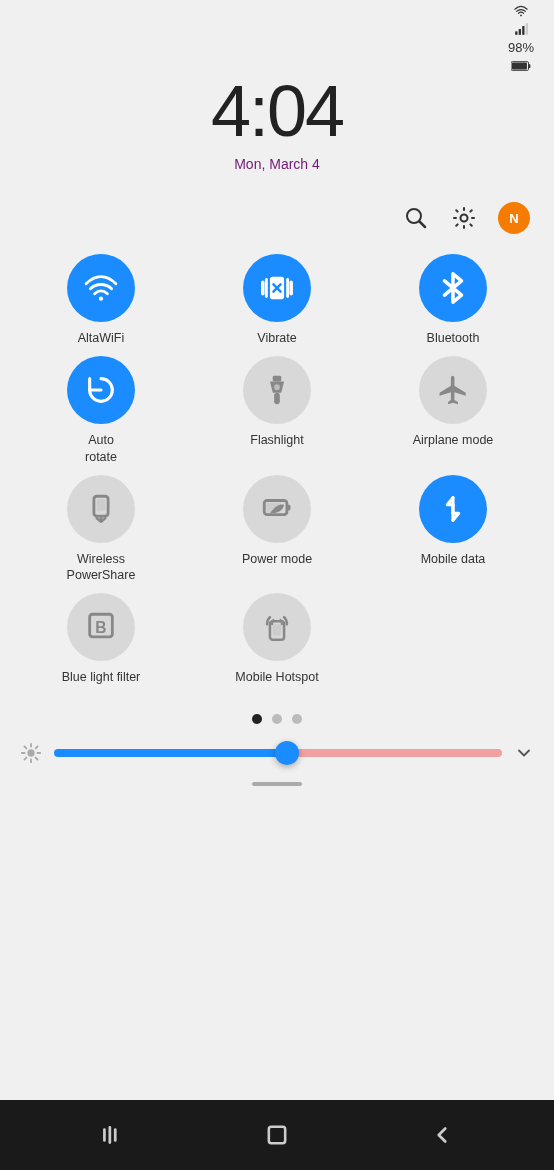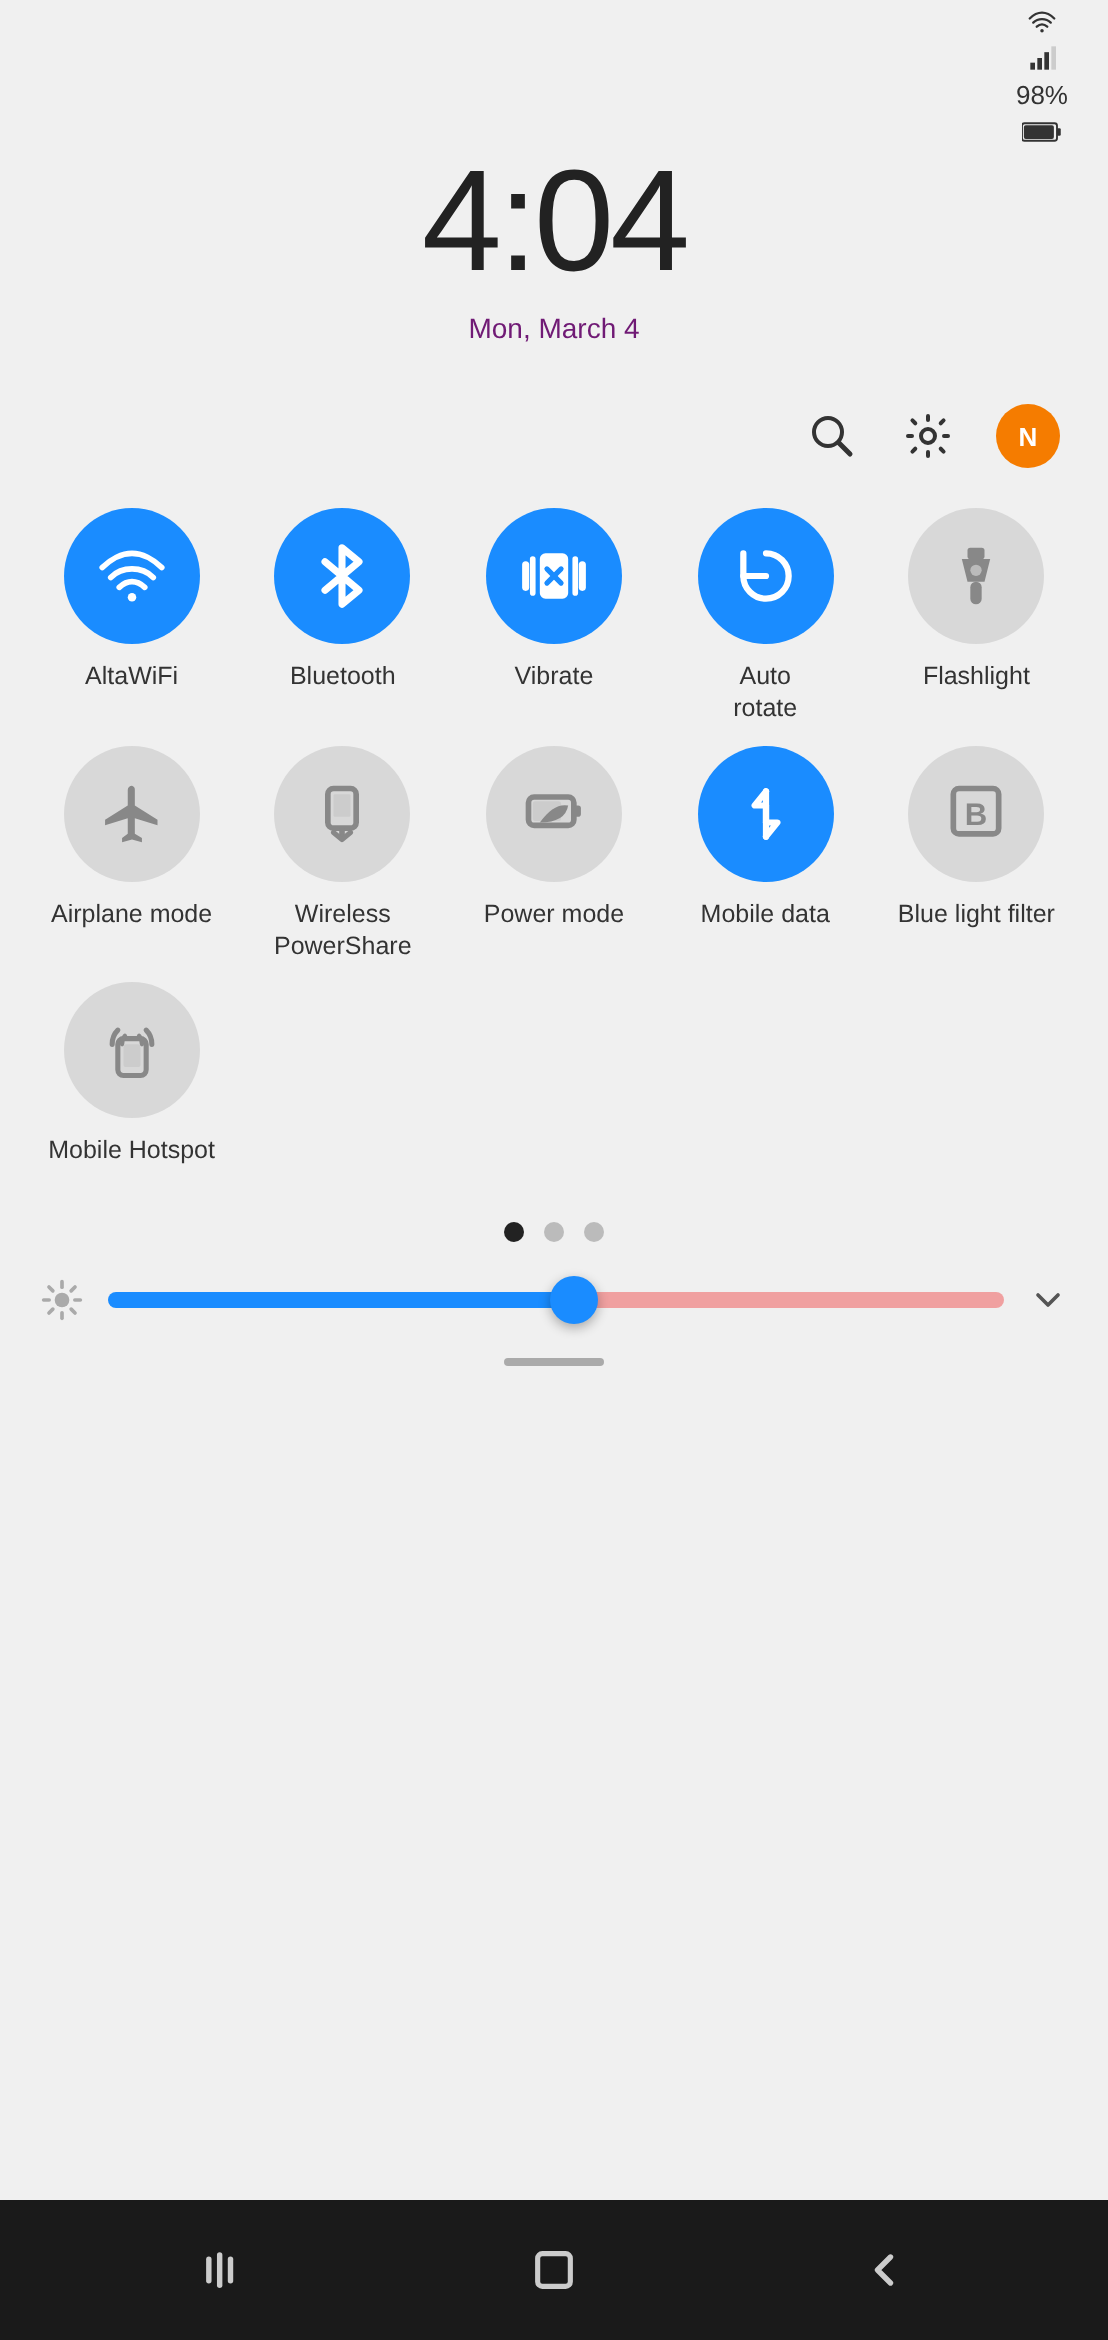--- a/index.html
+++ b/index.html
@@ -78,21 +78,21 @@
       justify-content: center;
       color: white;
       font-size: 13px;
       font-weight: bold;
       cursor: pointer;
     }
 
     
     .qs-grid {
       display: grid;
-      grid-template-columns: repeat(5, 1fr);
+      grid-template-columns: repeat(3, 1fr);
       gap: 10px 22px;
       padding: 10px 24px;
     }
     .qs-tile {
       display: flex;
       flex-direction: column;
       align-items: center;
       gap: 8px;
       cursor: pointer;
     }
@@ -284,40 +284,40 @@
         <path d="M7.5 16C8.8 14.8 10.3 14 12 14s3.2.8 4.5 2" fill="none" stroke="white" stroke-width="2" stroke-linecap="round"></path>
         <circle cx="12" cy="19.5" r="1.5" fill="white"></circle>
       </svg>
     </div>
     <span class="qs-tile-label">AltaWiFi</span>
   </div>
 
   <div class="qs-tile">
     <div class="qs-tile-icon active">
       <svg width="34" height="34" viewBox="0 0 24 24">
-        <path d="M6 7l12 10-6 5V2l6 5L6 17" fill="none" stroke="white" stroke-width="2.5" stroke-linecap="round" stroke-linejoin="round"></path>
-      </svg>
-    </div>
-    <span class="qs-tile-label">Bluetooth</span>
-  </div>
-
-  <div class="qs-tile">
-    <div class="qs-tile-icon active">
-      <svg width="34" height="34" viewBox="0 0 24 24">
         <rect x="7" y="4" width="10" height="16" rx="2" fill="white"></rect>
         <line x1="2" y1="8" x2="2" y2="16" stroke="white" stroke-width="2.5" stroke-linecap="round"></line>
         <line x1="4.5" y1="6" x2="4.5" y2="18" stroke="white" stroke-width="2" stroke-linecap="round"></line>
         <line x1="22" y1="8" x2="22" y2="16" stroke="white" stroke-width="2.5" stroke-linecap="round"></line>
         <line x1="19.5" y1="6" x2="19.5" y2="18" stroke="white" stroke-width="2" stroke-linecap="round"></line>
 
         <line x1="9.5" y1="9.5" x2="14.5" y2="14.5" stroke="#1a8cff" stroke-width="1.8" stroke-linecap="round"></line>
         <line x1="14.5" y1="9.5" x2="9.5" y2="14.5" stroke="#1a8cff" stroke-width="1.8" stroke-linecap="round"></line>
       </svg>
     </div>
     <span class="qs-tile-label">Vibrate</span>
+  </div>
+
+  <div class="qs-tile">
+    <div class="qs-tile-icon active">
+      <svg width="34" height="34" viewBox="0 0 24 24">
+        <path d="M6 7l12 10-6 5V2l6 5L6 17" fill="none" stroke="white" stroke-width="2.5" stroke-linecap="round" stroke-linejoin="round"></path>
+      </svg>
+    </div>
+    <span class="qs-tile-label">Bluetooth</span>
   </div>
 
   <div class="qs-tile">
     <div class="qs-tile-icon active">
       <svg width="34" height="34" viewBox="0 0 24 24">
         <path d="M12 4a8 8 0 1 1-8 8" fill="none" stroke="white" stroke-width="2.2" stroke-linecap="round"></path>
         <polyline points="4,4 4,12 12,12" fill="none" stroke="white" stroke-width="2.2" stroke-linecap="round" stroke-linejoin="round"></polyline>
       </svg>
     </div>
     <span class="qs-tile-label">Auto<br>rotate</span>

